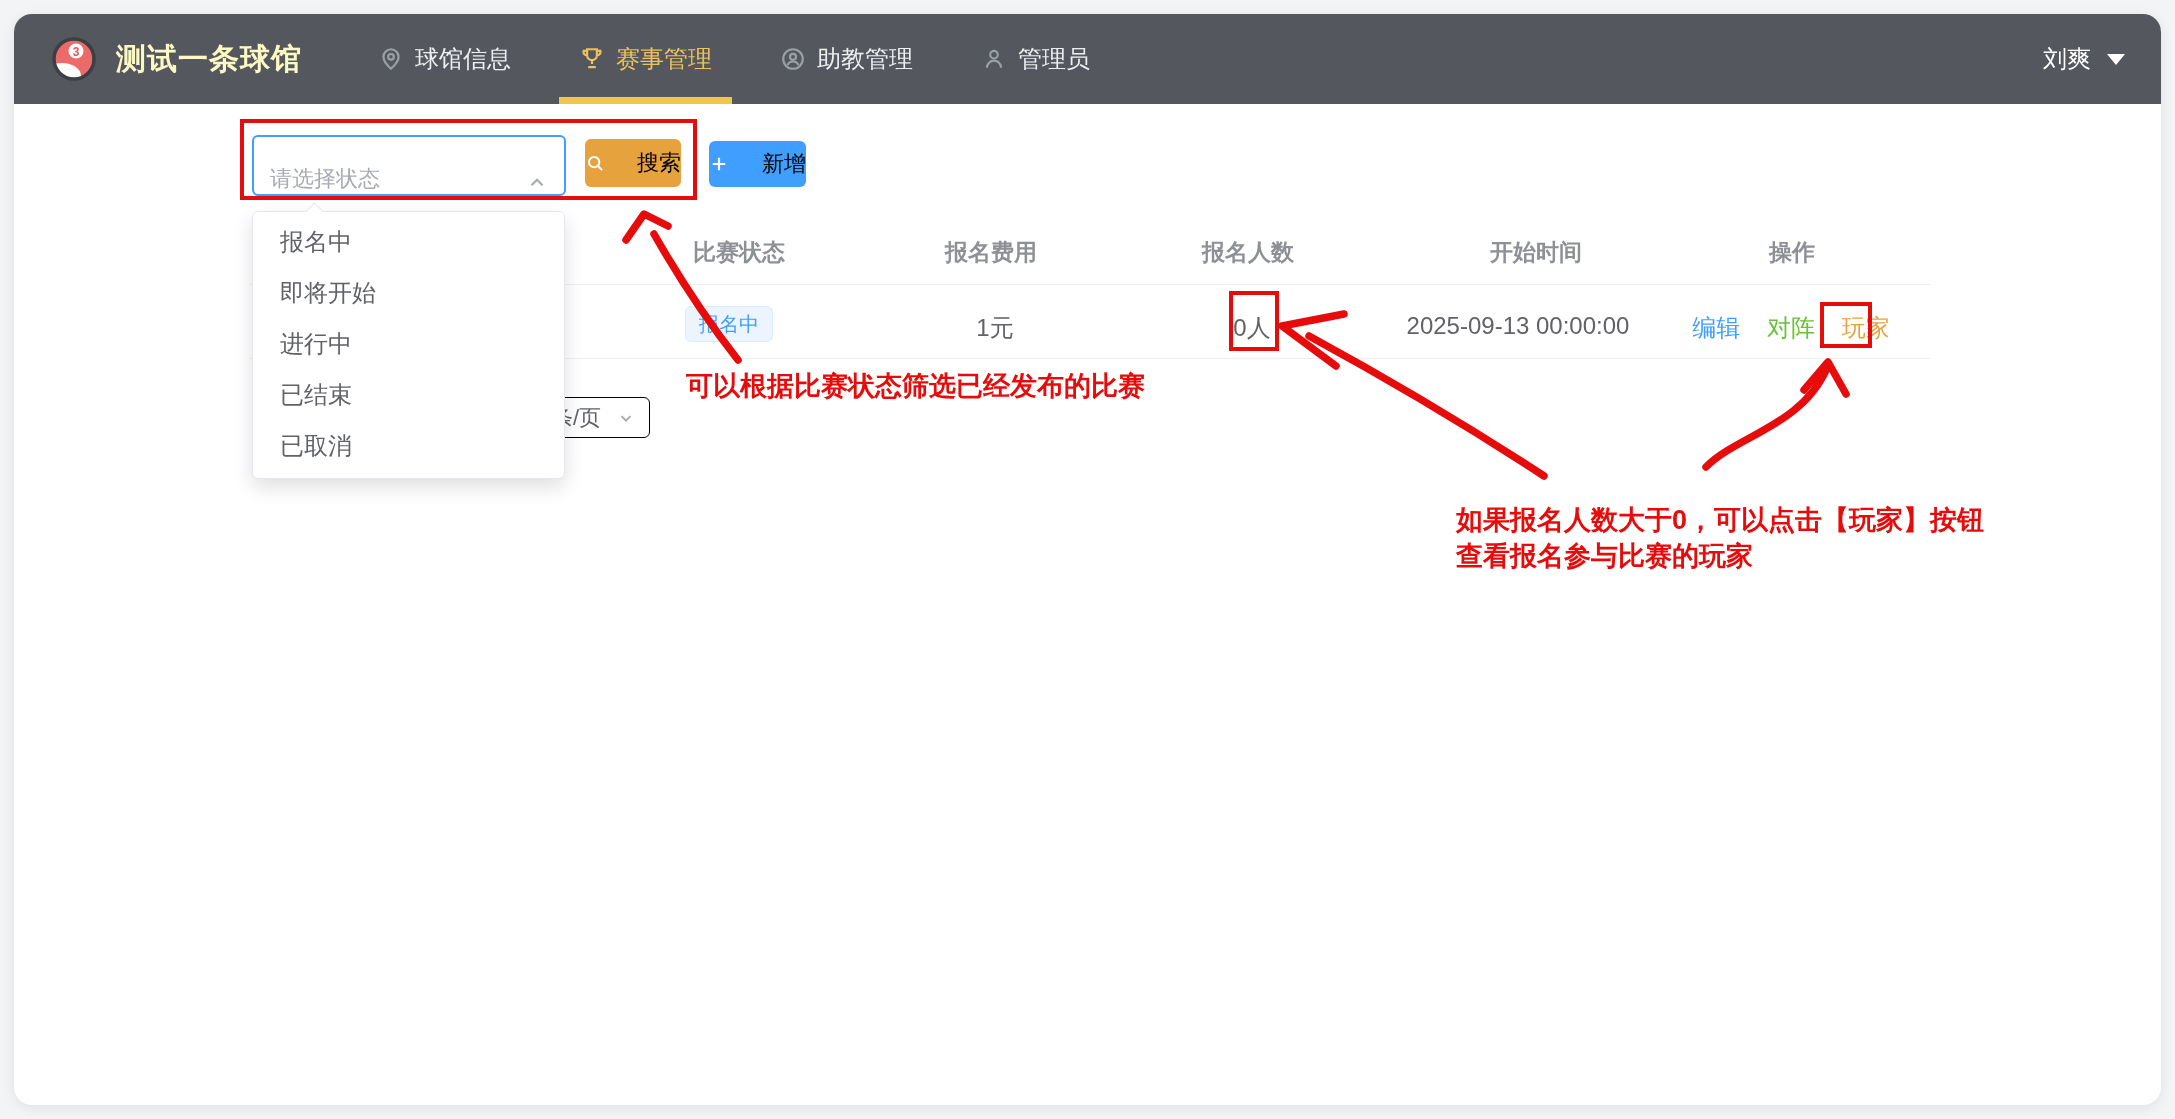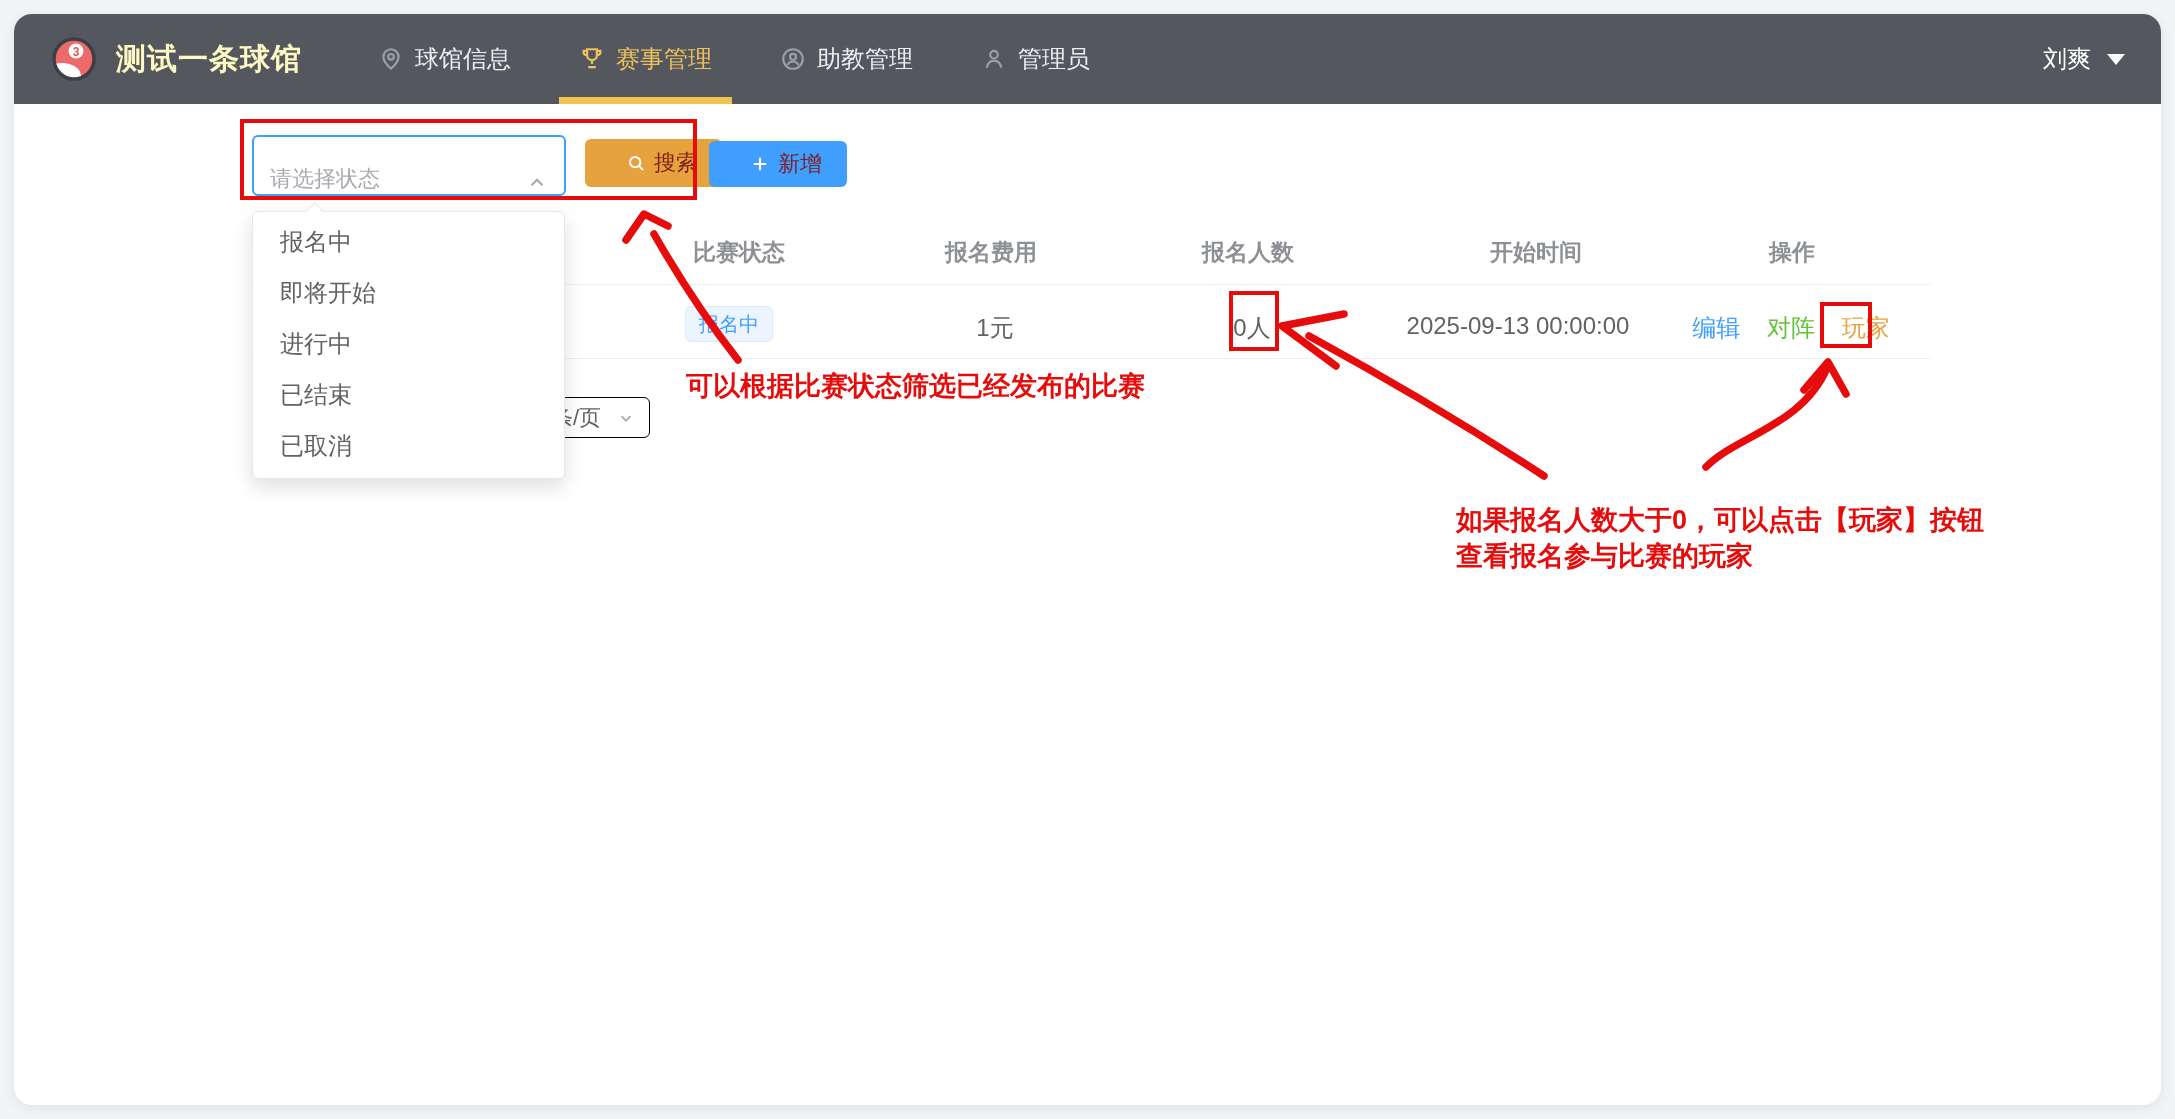--- a/index.html
+++ b/index.html
@@ -37,22 +37,22 @@
     font-size:20px;line-height:1;padding:7px 13px;border-radius:6px;}
   .action{margin:0 10px;cursor:pointer;}
   .a-edit{color:#409eff}.a-vs{color:#67c23a}.a-player{color:#e6a23c}
 
   
   .select{position:absolute;left:238px;top:31px;width:314px;height:61px;box-sizing:border-box;
     border:2px solid #409eff;border-radius:6px;background:#fff;display:flex;align-items:flex-end;
     padding:0 16px;z-index:4;cursor:pointer;}
   .select .ph{color:#a8abb2;font-size:22px;flex:1;}
   .sicon{width:22px;height:22px;color:#a8abb2;flex:none;}
-  .btn{position:absolute;display:flex;align-items:center;justify-content:flex-start;gap:8px;color:#7f1d1d;
-    font-size:22px;border-radius:6px;cursor:pointer;z-index:4;white-space:nowrap;padding-left:41px;}
+  .btn{position:absolute;display:flex;align-items:center;justify-content:space-between;gap:8px;color:#000000;
+    font-size:22px;border-radius:6px;cursor:pointer;z-index:4;white-space:nowrap;}
   .btn-search{left:571px;top:35px;width:96px;height:48px;background:#e6a23c;}
   .btn-add{left:695px;top:37px;width:97px;height:46px;background:#409eff;}
   .bicon{width:20px;height:20px;flex:none;}
 
   
   .pagesize{position:absolute;left:491px;top:293px;width:145px;height:41px;box-sizing:border-box;
     border:1px solid #000000;border-radius:6px;background:#fff;display:flex;align-items:center;
     justify-content:flex-end;gap:16px;padding-right:14px;font-size:22px;color:#606266;z-index:1;cursor:pointer;}
   .pagesize .sicon{width:18px;height:18px;}
 

